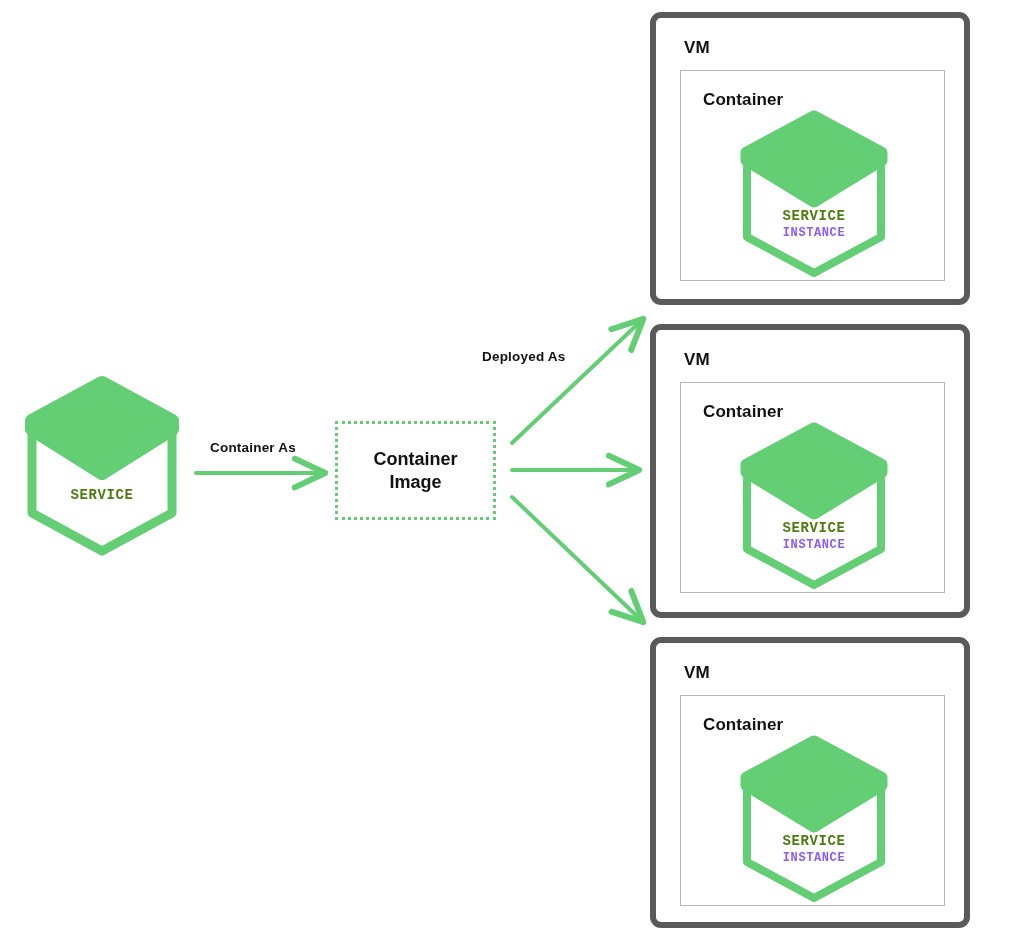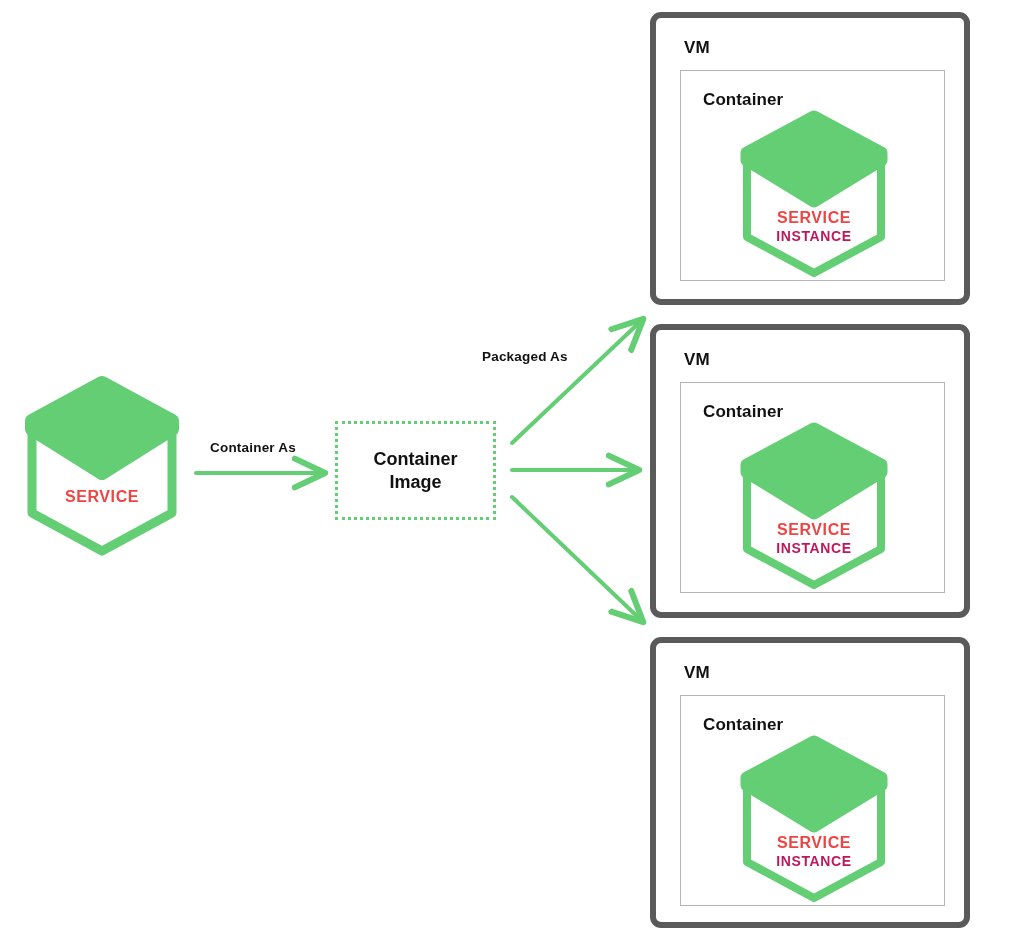--- a/index.html
+++ b/index.html
@@ -62,33 +62,35 @@
     overflow: visible;
   }
   .hex-text {
     position: absolute;
     width: 100%;
     text-align: center;
     pointer-events: none;
   }
   .hex-text .line-service {
     display: block;
-    font-size: 16px;
-    font-weight: bold;
-    color: #ef4444;
+    font-size: 14px;
+    font-weight: bold;
+    color: #4d7c0f;
     letter-spacing: 0.6px;
     line-height: 1.25;
+    font-family: Liberation Mono, monospace;
   }
   .hex-text .line-instance {
     display: block;
-    font-size: 14px;
-    font-weight: bold;
-    color: #be185d;
+    font-size: 12px;
+    font-weight: bold;
+    color: #8b5cf6;
     letter-spacing: 0.6px;
     line-height: 1.25;
+    font-family: Liberation Mono, monospace;
   }
 
   
   .dotted-box {
     position: absolute;
     box-sizing: border-box;
     border: 3px dotted #63ce74;
     background: #ffffff;
     display: flex;
     align-items: center;
@@ -140,21 +142,21 @@
     </div>
   </div>
 
   <div class="edge-label" style="left:210px; top:440px;">Container As</div>
 
   <div class="dotted-box" style="left:335px; top:421px; width:161px; height:99px;">
     <div class="dotted-box-label">Container
 Image</div>
   </div>
 
-  <div class="edge-label" style="left:482px; top:349px;">Packaged As</div>
+  <div class="edge-label" style="left:482px; top:349px;">Deployed As</div>
 
   <svg id="arrow-layer" viewBox="0 0 1024 939">
     <defs>
       <marker id="arrowhead" markerWidth="9" markerHeight="9" refX="7.4" refY="4.5" orient="auto" markerUnits="strokeWidth">
         <path d="M0.6,0.9 L8.2,4.5 L0.6,8.1" fill="none" stroke="#63ce74" stroke-width="1.5" stroke-linecap="round" stroke-linejoin="round"></path>
       </marker>
     </defs>
 
     <line x1="196" y1="473" x2="322" y2="473" stroke="#63ce74" stroke-width="4" stroke-linecap="round" marker-end="url(#arrowhead)"></line>
 

